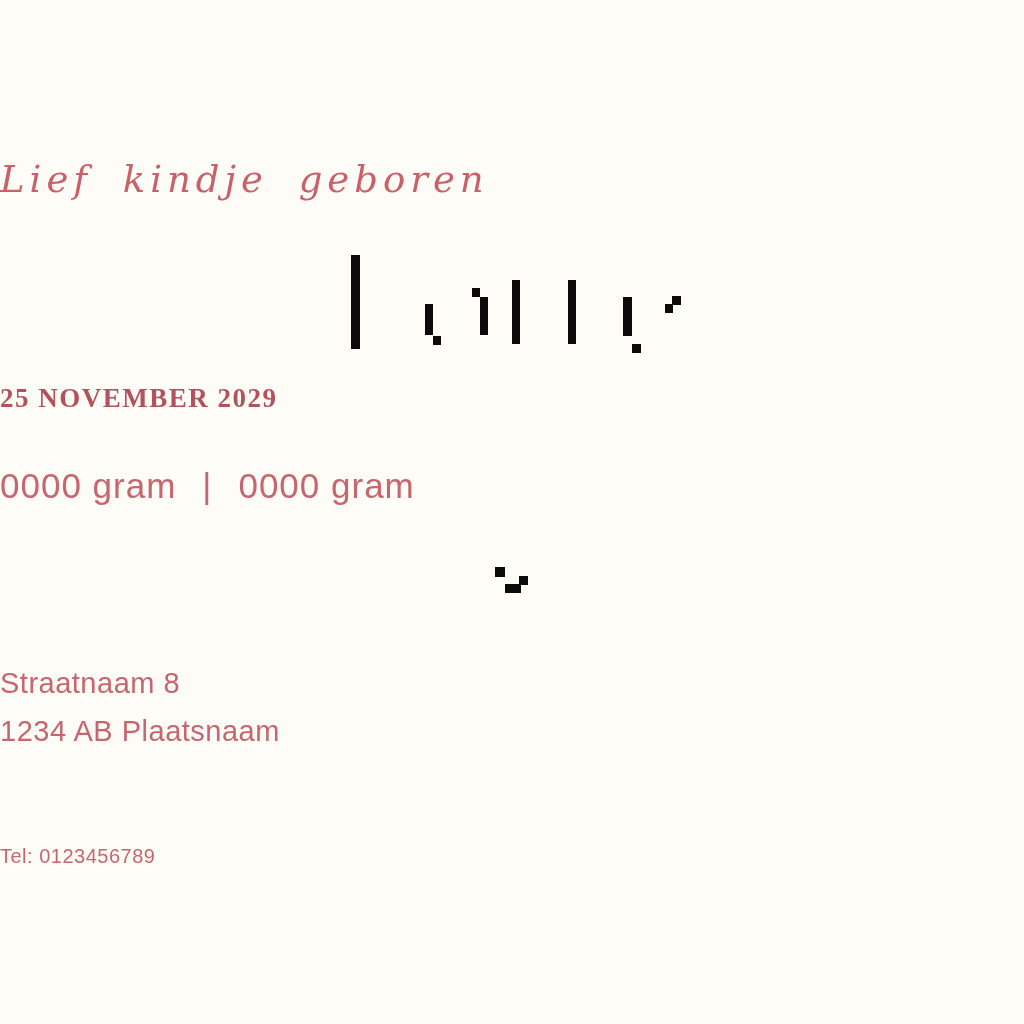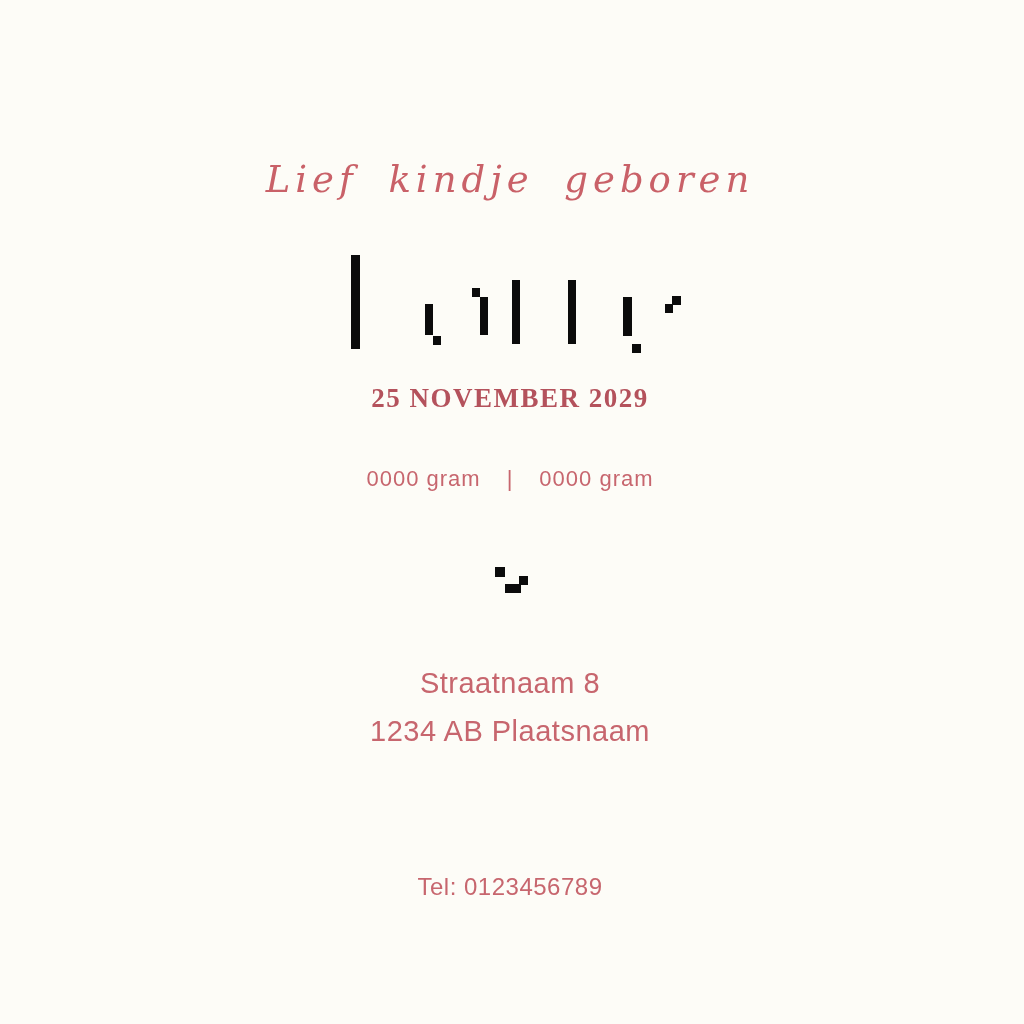--- a/index.html
+++ b/index.html
@@ -16,21 +16,20 @@
     font-family:"Liberation Sans", sans-serif;
     overflow:hidden;
     position:relative;
   }
   .card{
     position:absolute; inset:0;
     background:var(--bg);
   }
   .line{
     position:absolute; left:0; right:4px;
-    text-align:center;
     color:var(--body);
   }
   .tagline{
     top:158px;
     font-family:"DejaVu Serif", serif;
     font-style:italic;
     font-weight:400;
     font-size:37px;
     letter-spacing:5px;
     word-spacing:14px;
@@ -48,43 +47,42 @@
     top:376px;
     font-family:"Liberation Serif", serif;
     font-weight:600;
     font-size:27px;
     letter-spacing:1.5px;
     color:var(--date);
     margin-top:7px;
   }
   .weights{
     top:466px;
-    font-size:22px;
+    font-size:35px;
     font-weight:400;
     letter-spacing:1px;
     color:var(--body);
   }
   .weights .sep{
     display:inline-block;
     margin:0 26px;
     font-weight:300;
   }
   .address{
     top:660px;
     font-size:29px;
     line-height:47.5px;
     letter-spacing:0.5px;
     color:var(--body);
   }
   .phone{
     top:845px;
-    font-size:24px;
+    font-size:20px;
     letter-spacing:0.5px;
     color:var(--body);
-    margin-top:28px;
   }
 </style>
 </head>
 <body>
 
 <div class="card">
 
   <div class="line tagline">Lief kindje geboren</div>
 
   <div class="name-art">

